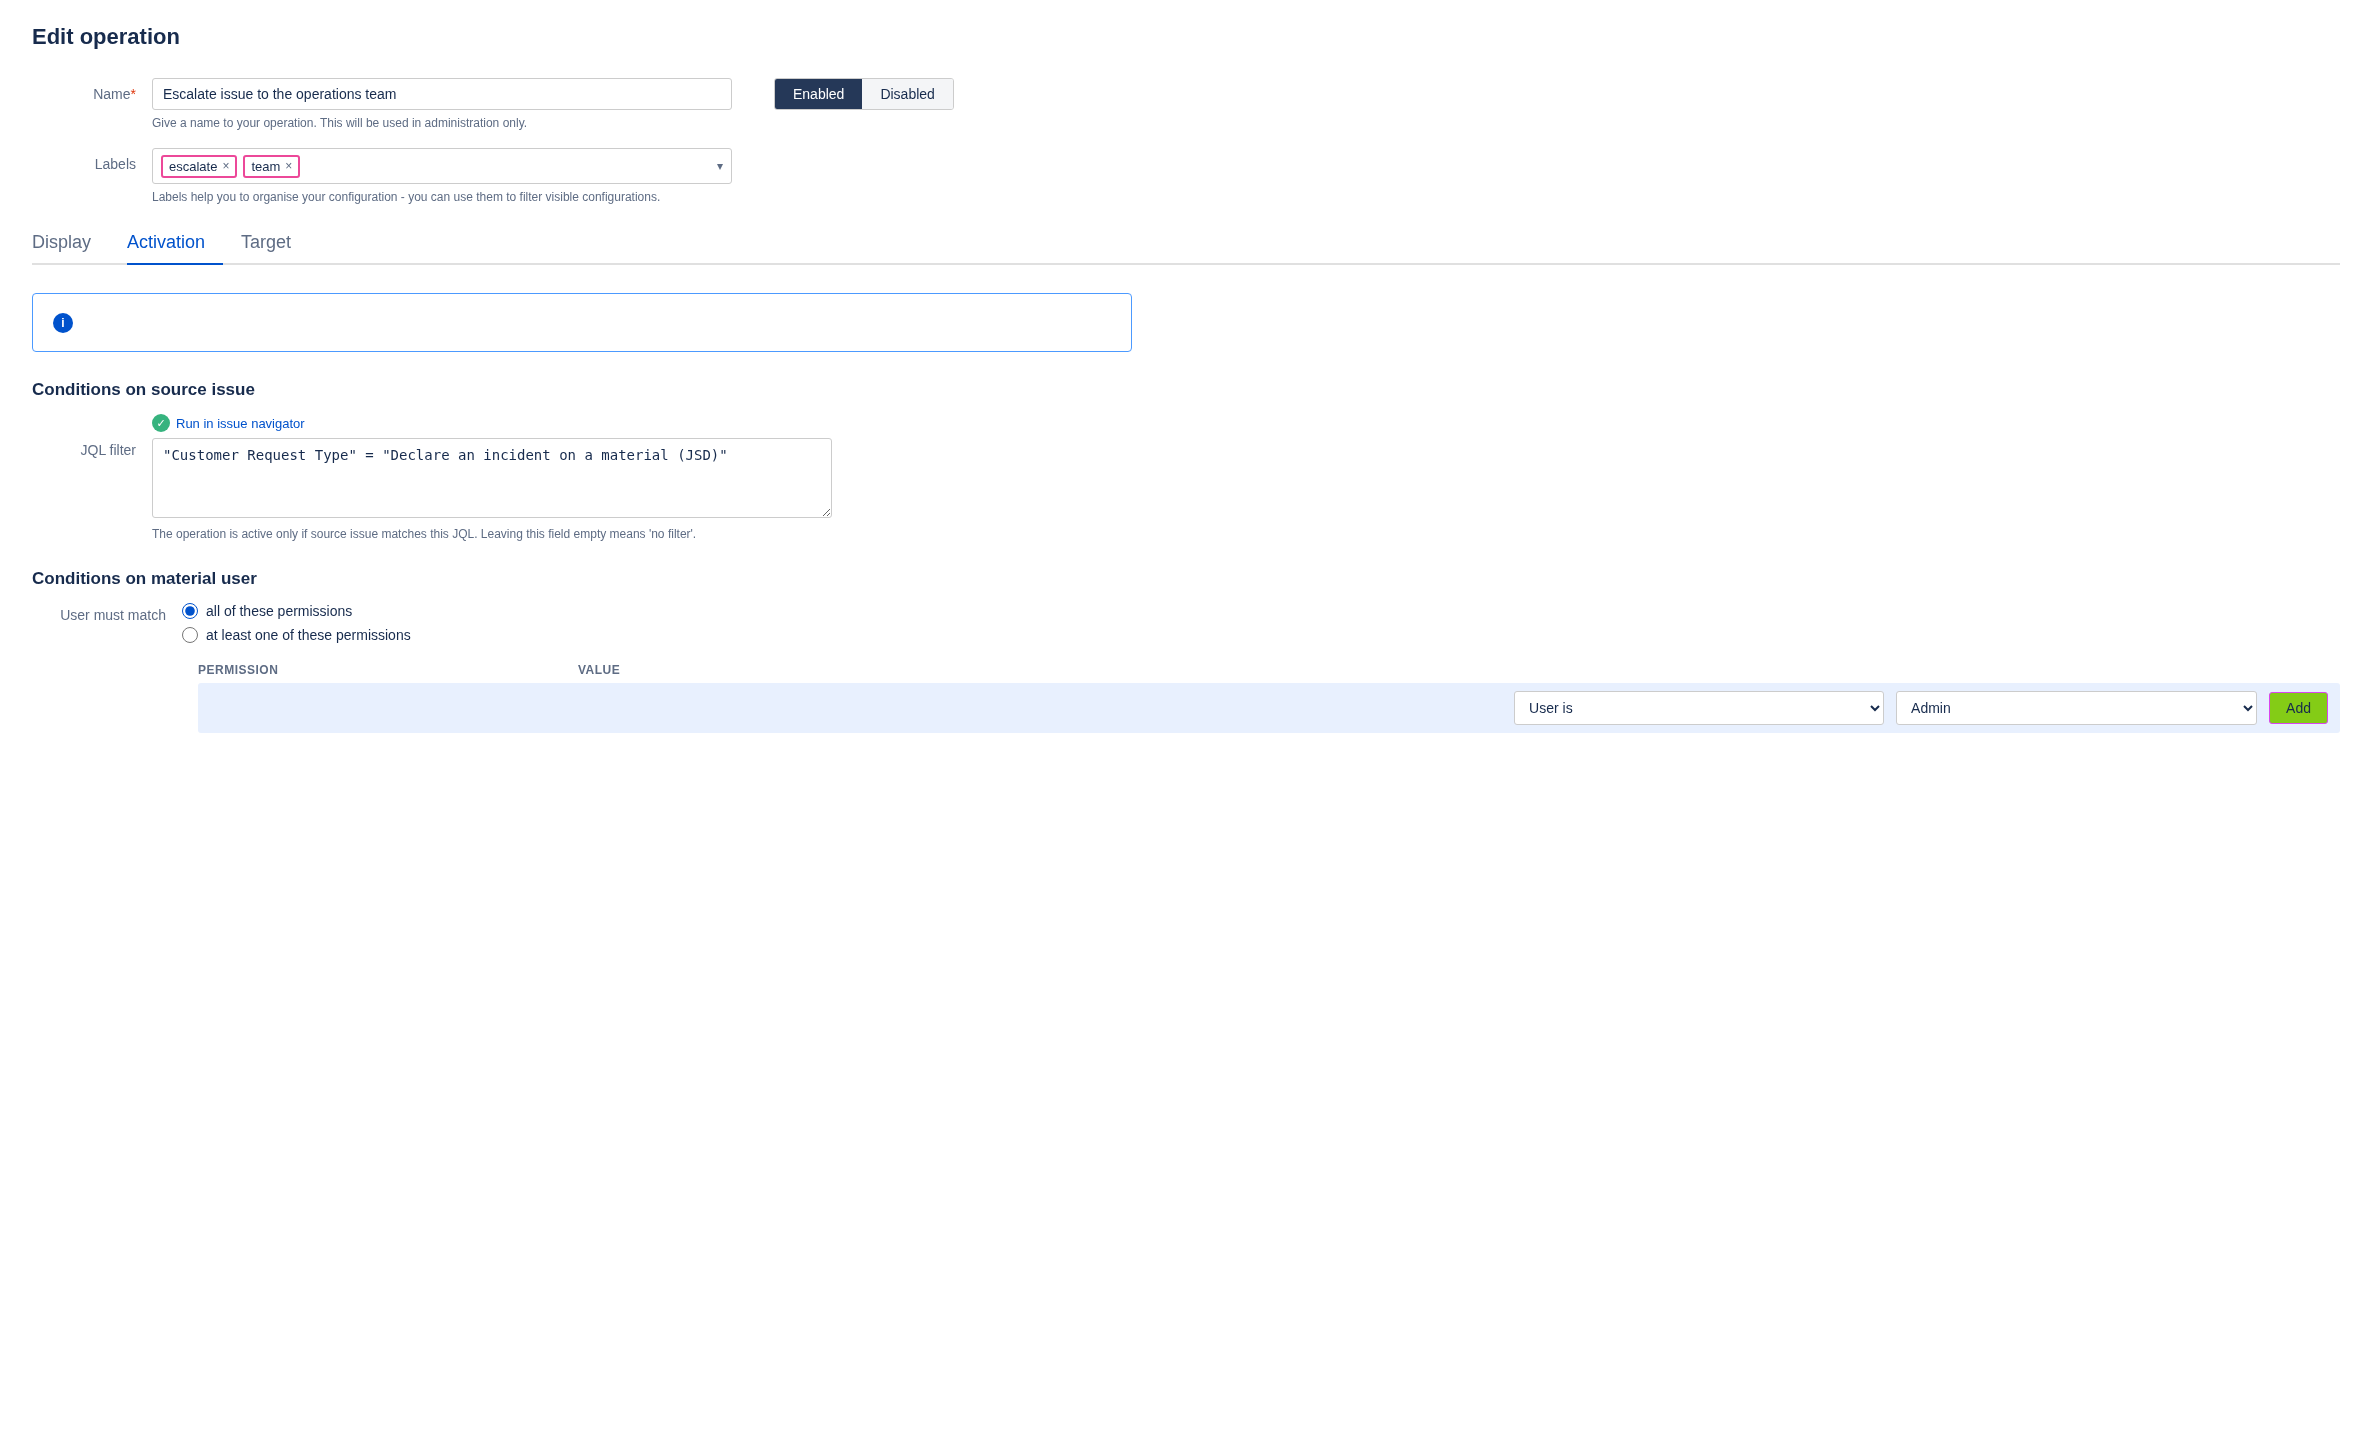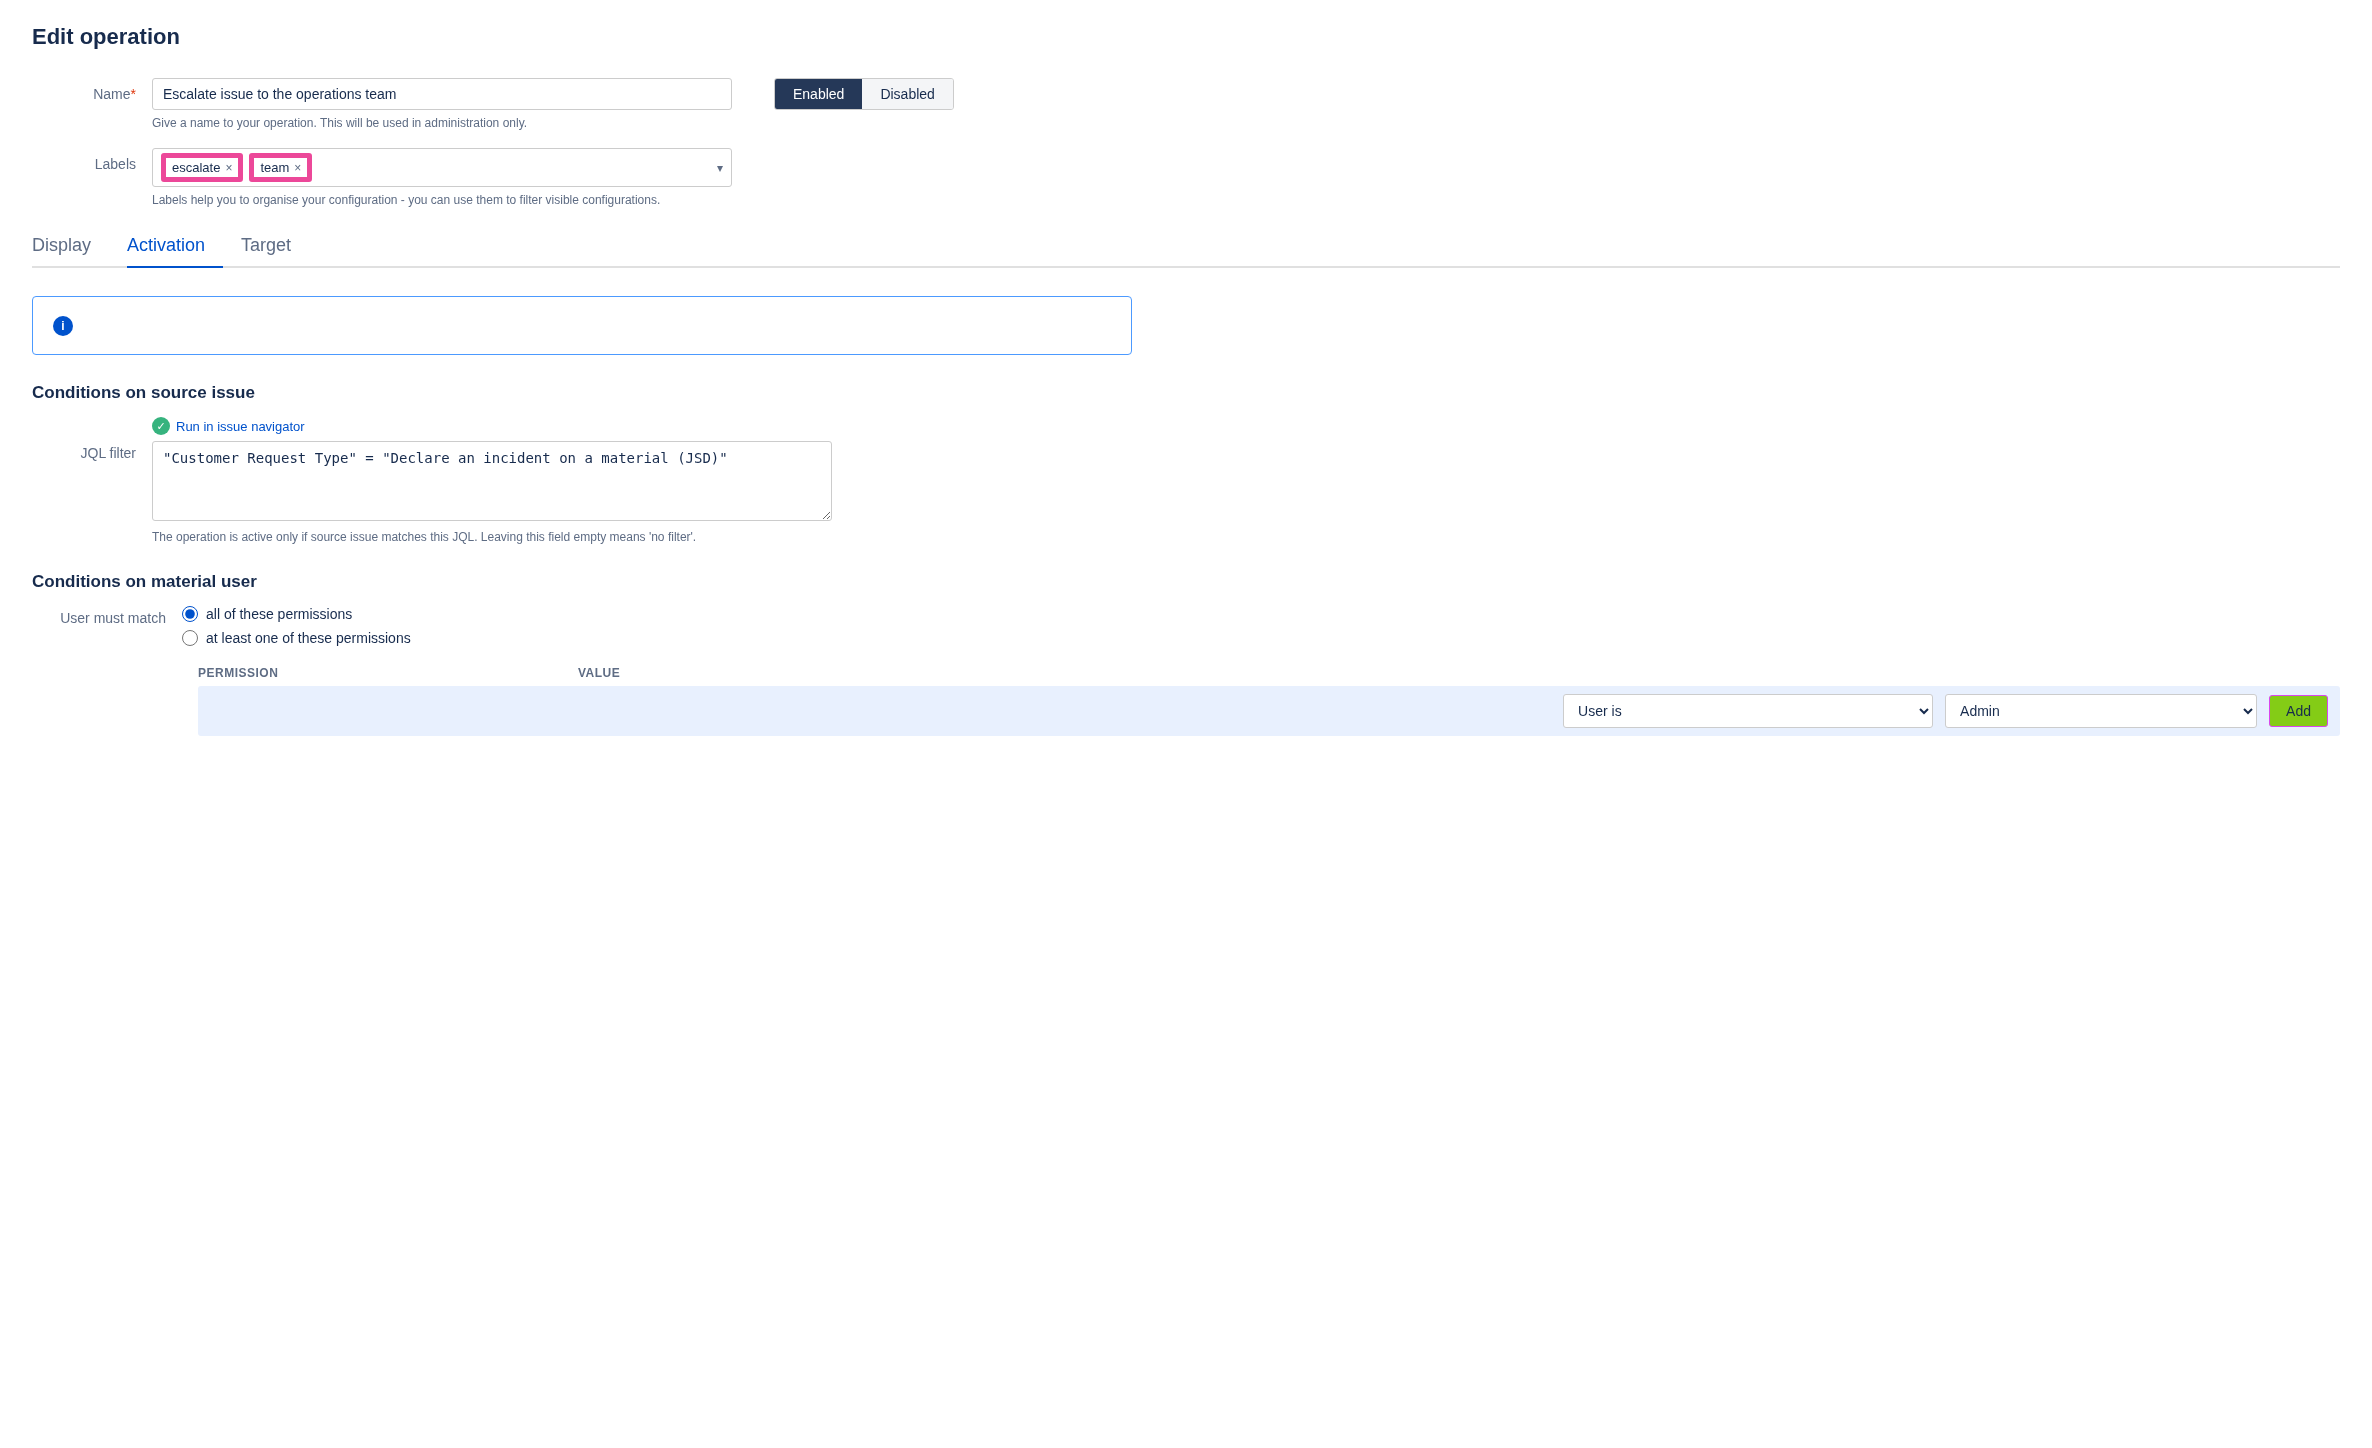--- a/index.html
+++ b/index.html
@@ -84,21 +84,21 @@
       padding: 4px 8px;
       min-height: 36px;
       max-width: 580px;
       gap: 6px;
       background: #fff;
     }
     .label-tag {
       display: flex;
       align-items: center;
       background: #fff;
-      border: 5px solid #ec4899;
+      border: 2px solid #ec4899;
       border-radius: 3px;
       padding: 2px 6px;
       font-size: 13px;
       color: #172b4d;
       gap: 5px;
     }
     .label-tag .tag-remove {
       cursor: pointer;
       color: #5e6c84;
       font-size: 12px;
@@ -287,21 +287,21 @@
       width: 370px;
       padding: 7px 10px;
       border: 1px solid #ccc;
       border-radius: 3px;
       font-size: 14px;
       color: #172b4d;
       background: #fff;
       appearance: auto;
     }
     .val-select {
-      width: 312px;
+      width: 361px;
       padding: 7px 10px;
       border: 1px solid #ccc;
       border-radius: 3px;
       font-size: 14px;
       color: #172b4d;
       background: #fff;
       appearance: auto;
     }
     .add-btn {
       padding: 7px 16px;

